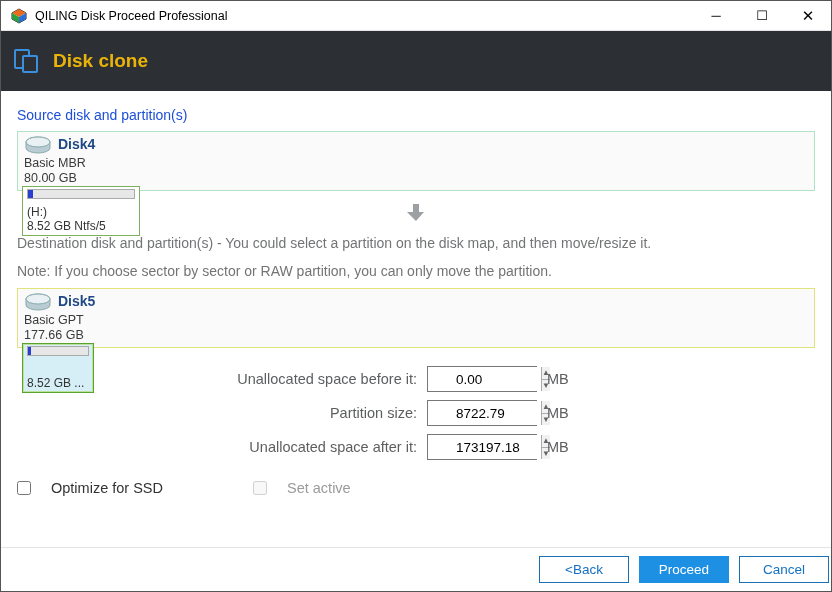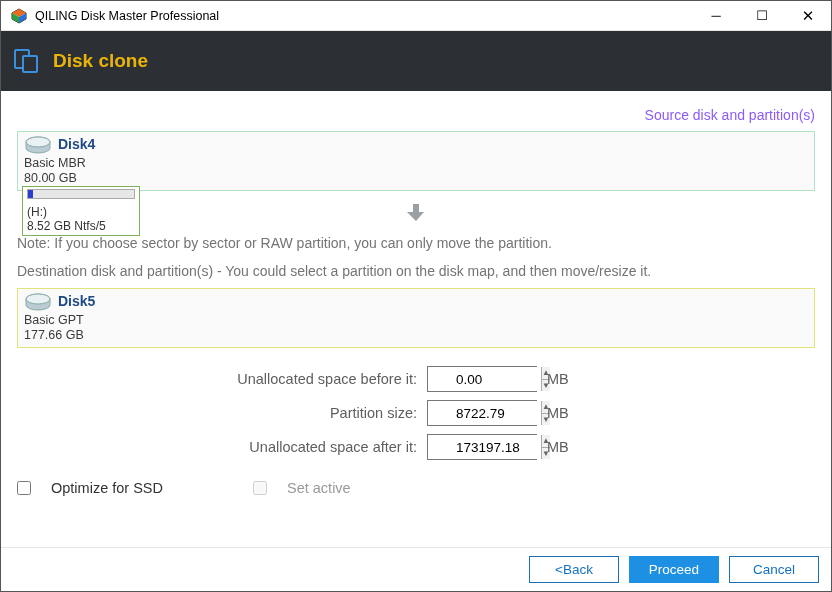--- a/index.html
+++ b/index.html
@@ -10,21 +10,21 @@
   .titlebar .app-icon { width: 16px; height: 16px; margin: 0 8px 0 10px; }
   .titlebar .title { flex: 1; font-size: 12.5px; color: #000; }
   .titlebar .ctrl { width: 46px; height: 30px; display: flex; align-items: center; justify-content: center; font-size: 13px; color: #000; }
   .titlebar .ctrl.close { font-size: 15px; }
   
   .header { height: 60px; background: #2c3034; display: flex; align-items: center; padding: 0 12px; }
   .header .hicon { width: 26px; height: 26px; margin-right: 14px; }
   .header .htitle { color: #eab308; font-size: 19px; font-weight: 600; }
   
   .body { flex: 1; padding: 14px 16px 10px 16px; display: flex; flex-direction: column; color: #626466; }
-  .label-top { margin: 2px 0 8px 0; font-size: 14px; color: #8b5cf6; text-align: right; }
+  .label-top { margin: 2px 0 8px 0; font-size: 14px; color: #1d4ed8; }
   
   .diskbox { display: flex; border: 1px solid; background: #fafafa; padding: 4px; height: 60px; flex-direction: column; }
   .diskbox.src { border-color: #b2e2c6; }
   .diskbox.dst { border-color: #e0e37a; }
   .diskhead { width: 92px; display: flex; flex-direction: column; justify-content: center; padding-left: 2px; }
   .diskhead .icon { width: 28px; height: 20px; }
   .diskhead .nm { color: #204a87; font-weight: 600; font-size: 14px; position: relative; top: -2px; }
   .diskhead .row1 { display: flex; align-items: center; gap: 6px; }
   .diskhead .line { font-size: 12.5px; color: #3a3a3a; line-height: 15px; }
   
@@ -46,37 +46,37 @@
   .field-row .spin .btns { width: 18px; border-left: 1px solid #aaa; display: flex; flex-direction: column; }
   .field-row .spin .btns .b { flex:1; display:flex; align-items:center; justify-content:center; font-size:8px; background:#f1f1f1; }
   .field-row .spin .btns .b + .b { border-top:1px solid #aaa; }
   .field-row .unit { margin-left: 10px; font-size: 14.5px; color: #5c5e60; }
   
   .checks { display: flex; gap: 90px; margin-top: 12px; font-size: 14.5px; color: #333; }
   .checks label { display: flex; align-items: center; gap: 20px; }
   .checks .disabled { color: #9a9a9a; }
   .checks input[type=checkbox] { width: 14px; height: 14px; }
   
-  .footer { height: 44px; border-top: 1px solid #e4e4e4; display: flex; align-items: center; justify-content: flex-end; padding: 0 12px; gap: 10px; }
+  .footer { height: 44px; border-top: 1px solid #e4e4e4; display: flex; align-items: center; justify-content: flex-end; padding: 0 2px; gap: 10px; }
   .btn { min-width: 90px; height: 27px; border: 1px solid #1a6fb5; background: #fff; color: #1470c0; font-size: 13.5px; display: flex; align-items: center; justify-content: center; border-radius: 0; }
   .btn.primary { background: #1e90e4; color: #fff; border-color: #1e90e4; }
 </style>
 </head>
 <body>
 
 <div class="window">
 
   <div class="titlebar">
     <svg class="app-icon" viewBox="0 0 16 16">
       <polygon points="8,1 15,5 15,11 8,15 1,11 1,5" fill="none" stroke="#222" stroke-width="1"></polygon>
       <polygon points="8,1 15,5 8,9 1,5" fill="#e86b1f"></polygon>
       <polygon points="1,5 8,9 8,15 1,11" fill="#2e9e3f"></polygon>
       <polygon points="15,5 15,11 8,15 8,9" fill="#2a6fd6"></polygon>
     </svg>
-    <div class="title">QILING Disk Master Professional</div>
+    <div class="title">QILING Disk Proceed Professional</div>
     <div class="ctrl">─</div>
     <div class="ctrl">☐</div>
     <div class="ctrl close">✕</div>
   </div>
 
   <div class="header">
     <svg class="hicon" viewBox="0 0 26 26">
       <rect x="2" y="2" width="14" height="18" rx="1" fill="none" stroke="#3a8fde" stroke-width="2"></rect>
       <rect x="10" y="8" width="14" height="16" rx="1" fill="#2c3034" stroke="#3a8fde" stroke-width="2"></rect>
     </svg>
@@ -112,36 +112,44 @@
         </div>
       </div>
     </div>
 
     <div class="arrow-down">
       <svg width="22" height="22" viewBox="0 0 22 22">
           <path d="M8 3h6v8h5L11 20 2 11h6z" fill="#9aa0a4"></path>
         </svg>
     </div>
 
+    <div class="desc">Destination disk and partition(s) - You could select a partition on the disk map, and then move/resize it.</div>
     <div class="desc">Note: If you choose sector by sector or RAW partition, you can only move the partition.</div>
-    <div class="desc">Destination disk and partition(s) - You could select a partition on the disk map, and then move/resize it.</div>
 
     <div class="diskbox dst">
       <div class="diskhead">
         <div class="row1">
           <svg class="icon" viewBox="0 0 28 20">
             <ellipse cx="14" cy="6" rx="12" ry="5" fill="#d9e3e8" stroke="#8aa"></ellipse>
             <path d="M2 6v6a12 5 0 0 0 24 0V6" fill="#b9cbd3" stroke="#8aa"></path>
             <ellipse cx="14" cy="6" rx="12" ry="5" fill="#e9f1f4" stroke="#8aa"></ellipse>
           </svg>
           <span class="nm">Disk5</span>
         </div>
         <div class="line">Basic GPT</div>
         <div class="line">177.66 GB</div>
       </div>
+      <div class="pbar">
+        <div class="pcell sel" style="width:72px">
+          <div class="usage">
+              <div class="fill" style="width:5%"></div>
+            </div>
+          <div class="lab">8.52 GB ...</div>
+        </div>
+      </div>
     </div>
 
     <div class="fields">
       <div class="field-row">
         <div class="flabel">Unallocated space before it:</div>
         <div class="spin">
           <input type="text" value="0.00" style="">
           <div class="btns">
               <div class="b">▲</div>
               <div class="b">▼</div>

